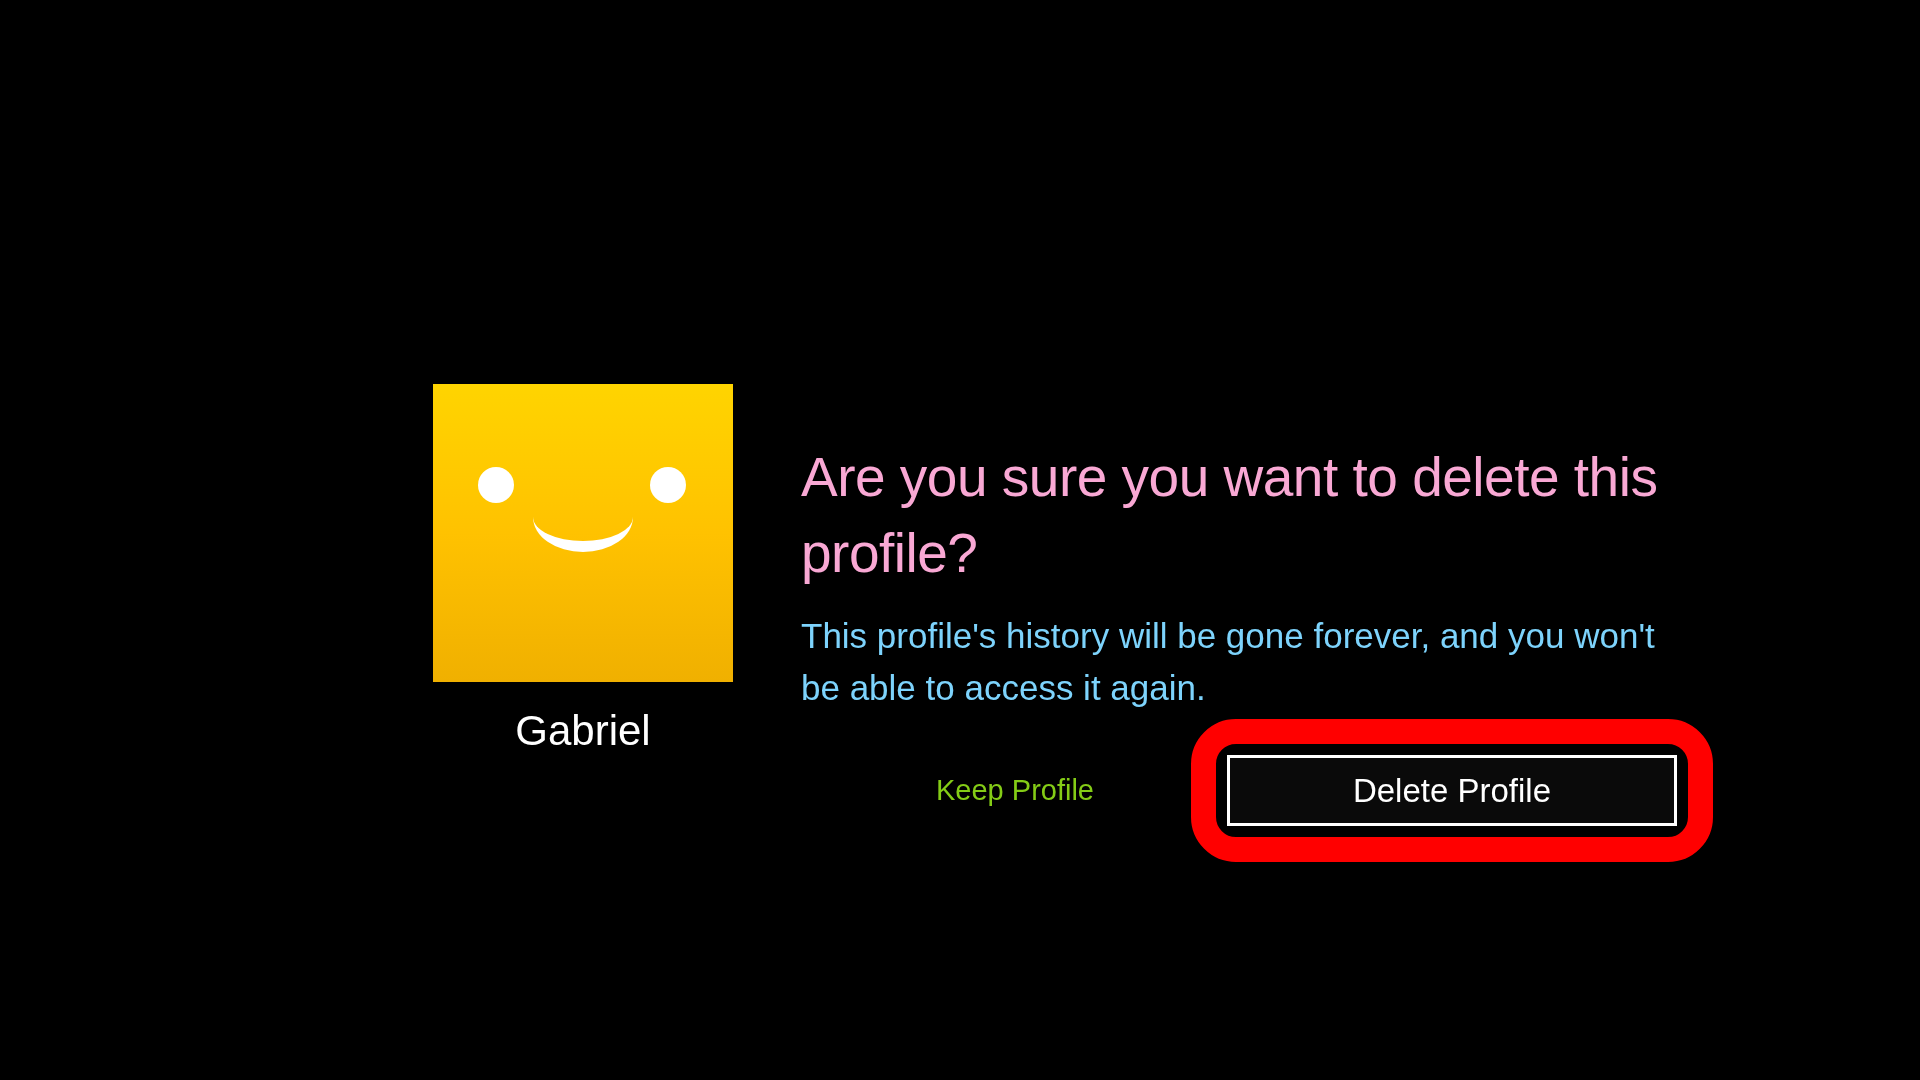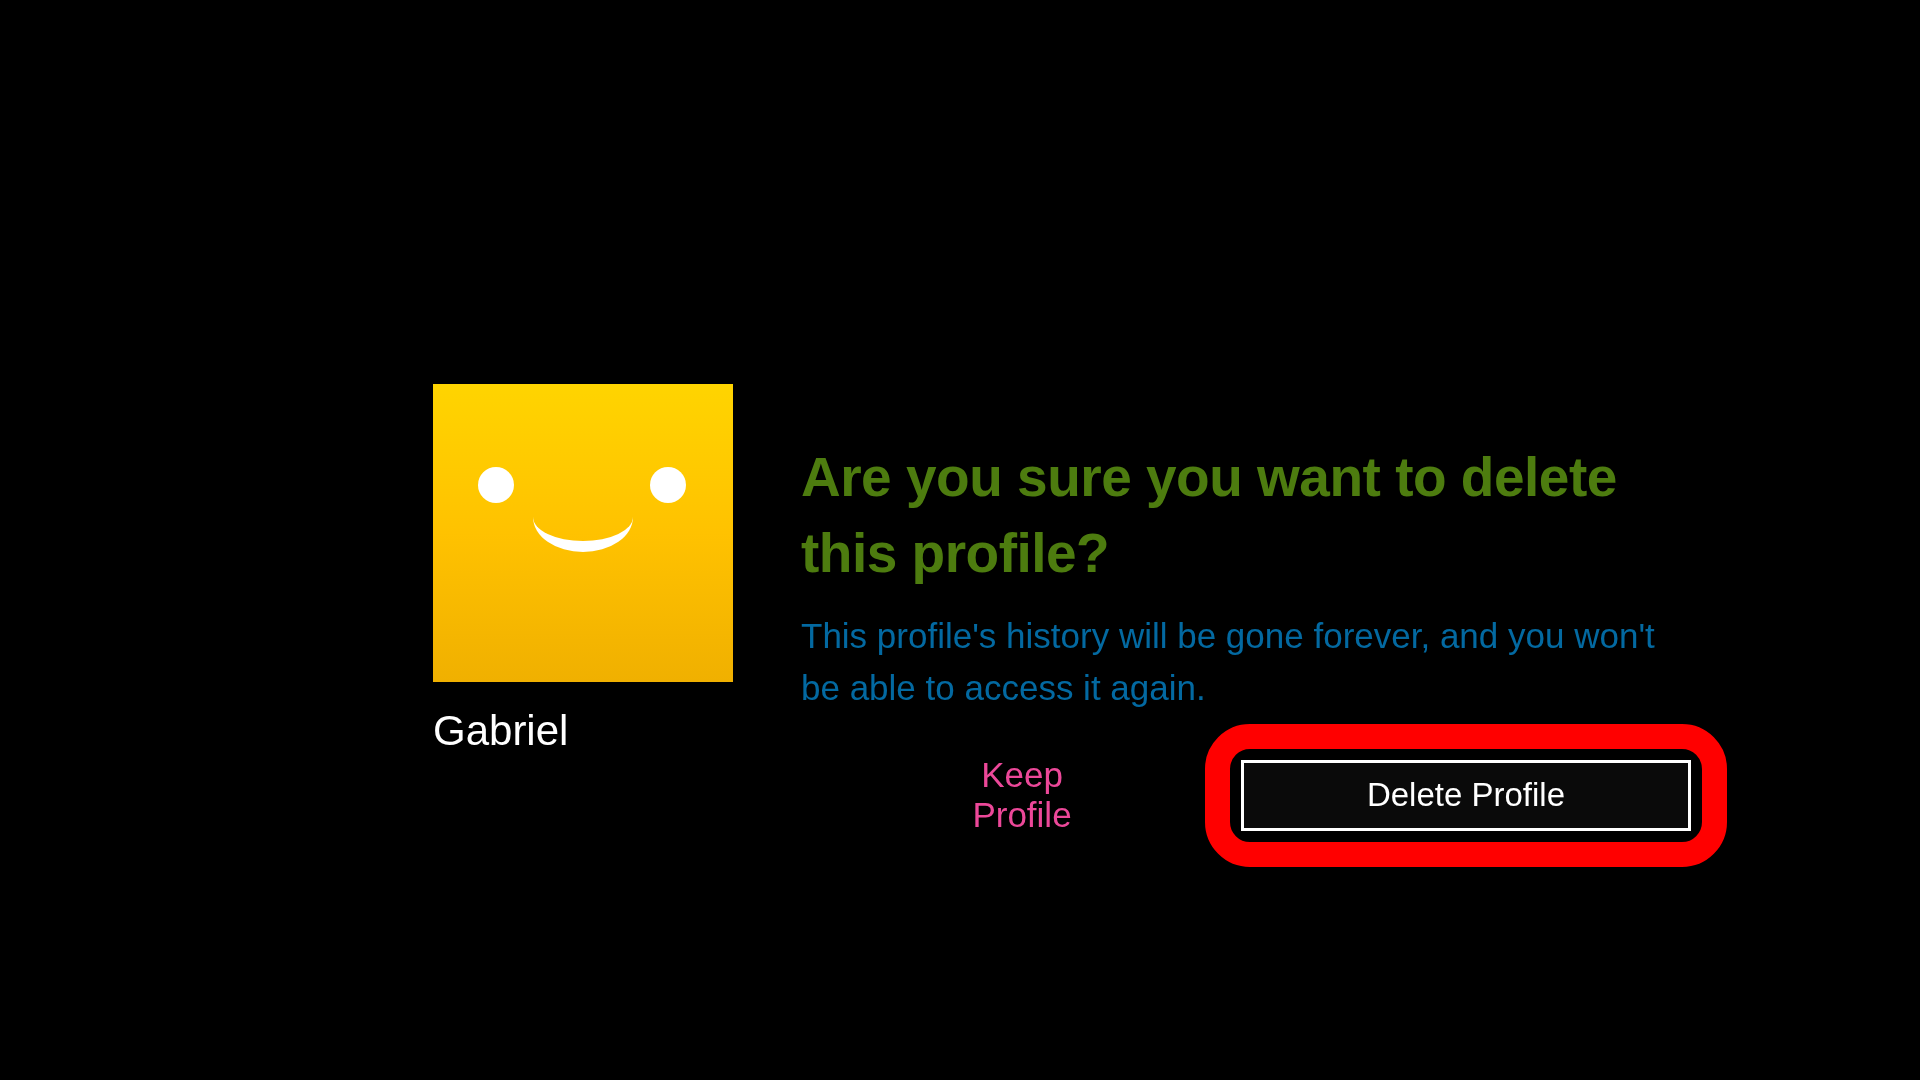--- a/index.html
+++ b/index.html
@@ -21,20 +21,21 @@
       position: absolute;
       top: 384px;
       left: 433px;
       display: flex;
       gap: 68px;
     }
     
     .profile-column {
       display: flex;
       flex-direction: column;
+      align-items: center;
     }
     
     .avatar {
       width: 300px;
       height: 298px;
       background: linear-gradient(180deg, #ffd400 0%, #ffc200 50%, #f0b000 100%);
       position: relative;
     }
     
     .avatar-face {
@@ -83,47 +84,47 @@
     }
     
     .content-column {
       display: flex;
       flex-direction: column;
       padding-top: 56px;
       width: 890px;
     }
     
     .dialog-title {
-      color: #4d7c0f;
+      color: #f9a8d4;
       font-size: 55px;
-      font-weight: 700;
+      font-weight: 400;
       line-height: 1.38;
       letter-spacing: -0.5px;
     }
     
     .dialog-description {
       margin-top: 18px;
-      color: #0369a1;
+      color: #7dd3fc;
       font-size: 35px;
       font-weight: 400;
       line-height: 1.48;
     }
     
     .button-row {
       margin-top: 42px;
       display: flex;
       align-items: center;
       gap: 0;
     }
     
     .keep-button {
       background: transparent;
       border: none;
-      color: #ec4899;
-      font-size: 35px;
+      color: #84cc16;
+      font-size: 29px;
       font-weight: 400;
       cursor: pointer;
       padding: 0;
       margin-left: 135px;
     }
     
     .delete-button-wrapper {
       position: relative;
       margin-left: 133px;
     }

